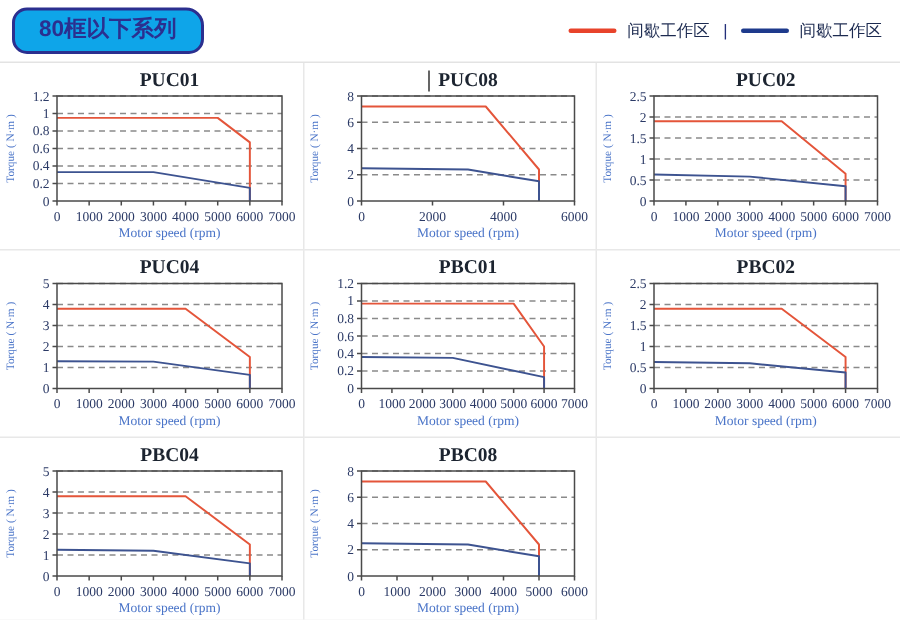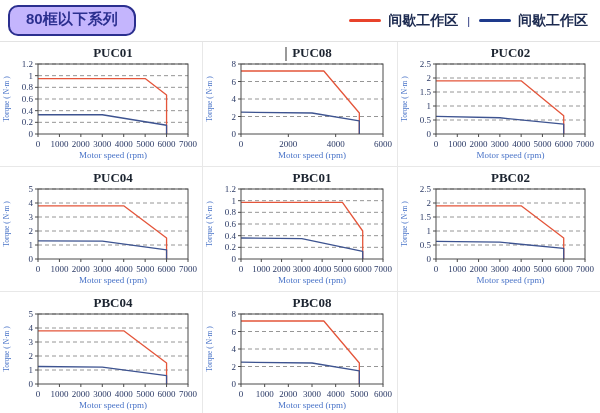--- a/index.html
+++ b/index.html
@@ -12,25 +12,25 @@
   .header {
     height:41px; display:flex; align-items:center; justify-content:space-between;
     padding:0 12px 0 8px;
   }
   .series-badge {
     font-family:"Liberation Sans", sans-serif;
     font-size:15px; font-weight:bold;
     color:#2b2f8f; border:2px solid #2b2f8f;
     border-radius:10px 12px 10px 10px;
     padding:3px 16px 5px 16px;
-    background:#c4b5fd;
+    background:#0ea5e9;
   }
   .legend { display:flex; align-items:center; gap:7px; font-family:"Liberation Sans", sans-serif; }
   .legend-swatch { width:32px; height:3px; border-radius:2px; display:inline-block; }
-  .legend-label { font-size:14px; font-weight:bold; color:#1c2a50; }
+  .legend-label { font-size:11px; font-weight:normal; color:#1c2a50; }
   .legend-sep { font-size:11px; color:#24307a; margin:0 2px; }
   .grid {
     display:grid;
     grid-template-columns:203px 195px 202px;
     grid-template-rows:125px 125px 122px;
     border-top:1px solid #e3e3e3;
     width:600px;
   }
   .cell {
     border-right:1px solid #e8e8e8;

